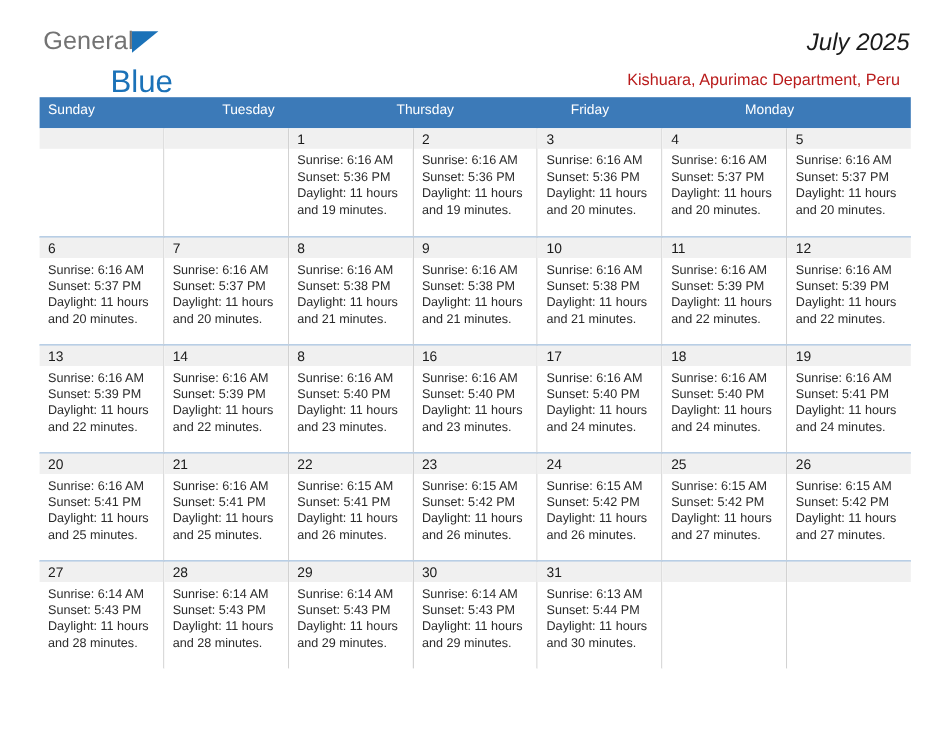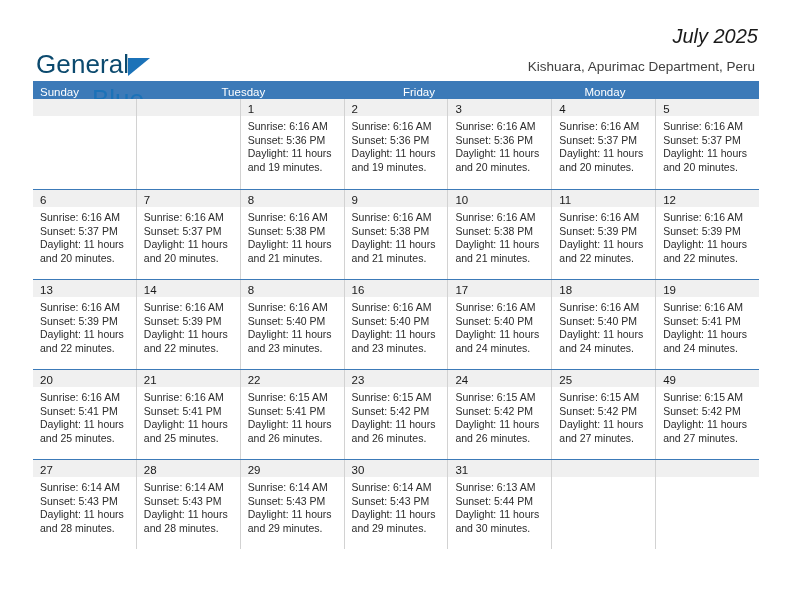--- a/index.html
+++ b/index.html
@@ -30,26 +30,25 @@
     box-sizing: border-box;
   }
   .logo {
     position: absolute;
     left: 3px;
     top: 24px;
     width: 170px;
     height: 46px;
   }
   .logo-general {
-    font-size: 26px;
-    color: #0c4a6e;
+    font-size: 21px;
+    color: #737373;
     letter-spacing: 0.1px;
     line-height: 22px;
     display: inline-block;
-    margin-top: 29px;
   }
   .logo-tri {
     display: inline-block;
     width: 0;
     height: 0;
     border-left: 22px solid #1b72b8;
     border-bottom: 18px solid transparent;
     vertical-align: -3px;
     margin-left: -1px;
   }
@@ -68,42 +67,42 @@
     font-size: 20px;
     color: #1a1a1a;
     line-height: 32px;
     font-weight: normal;
     margin: 0;
     padding-right: 1px;
     font-style: italic;
   }
   .cal-subtitle {
     font-size: 13.5px;
-    color: #404040;
+    color: #b91c1c;
     line-height: 20px;
-    margin: 5px 3px 0 0;
+    margin: 5px 8px 0 0;
     padding-right: 1px;
   }
 
   
   .calendar {
     width: 726px;
     margin-top: 9px;
   }
   .weekdays {
     display: flex;
     background: #3c7ab8;
   }
   .weekday {
     flex: 1 1 0;
     min-width: 0;
     color: #ffffff;
     font-size: 11.5px;
     line-height: 13px;
-    padding: 5px 0 0 7px;
+    padding: 5px 0 8px 7px;
     box-sizing: border-box;
   }
   .week {
     display: flex;
     border-top: 1.6px solid #3c7ab8;
     height: 90px;
     box-sizing: border-box;
   }
   .week:first-of-type {
     border-top: none;
@@ -159,20 +158,21 @@
     <div class="title-wrap">
       <h1 class="cal-title">July 2025</h1>
       <p class="cal-subtitle">Kishuara, Apurimac Department, Peru</p>
     </div>
   </div>
 
   <div class="calendar">
     <div class="weekdays">
       <div class="weekday">Sunday</div>
       <div class="weekday">Tuesday</div>
+      <div class="weekday">Thursday</div>
       <div class="weekday">Friday</div>
       <div class="weekday">Monday</div>
     </div>
 
     <div id="weeks-host">
         <div class="week">
           <div class="daycell empty">
             <div class="daynum-bar"><span class="daynum"></span></div>
           </div>
           <div class="daycell empty">
@@ -378,21 +378,21 @@
           </div>
           <div class="daycell">
             <div class="daynum-bar"><span class="daynum">25</span></div>
             <div class="dayinfo">
               <div>Sunrise: 6:15 AM</div>
               <div>Sunset: 5:42 PM</div>
               <div class="daylight">Daylight: 11 hours and 27 minutes.</div>
             </div>
           </div>
           <div class="daycell">
-            <div class="daynum-bar"><span class="daynum">49</span></div>
+            <div class="daynum-bar"><span class="daynum">26</span></div>
             <div class="dayinfo">
               <div>Sunrise: 6:15 AM</div>
               <div>Sunset: 5:42 PM</div>
               <div class="daylight">Daylight: 11 hours and 27 minutes.</div>
             </div>
           </div>
         </div>
         <div class="week">
           <div class="daycell">
             <div class="daynum-bar"><span class="daynum">27</span></div>

